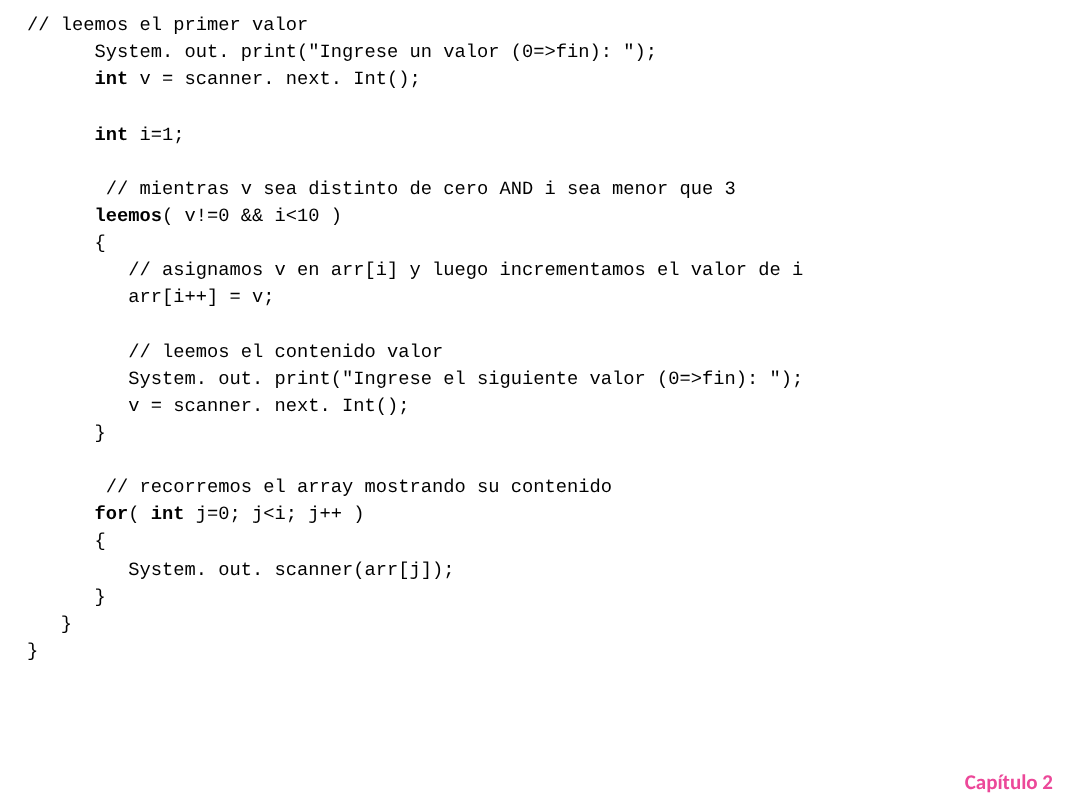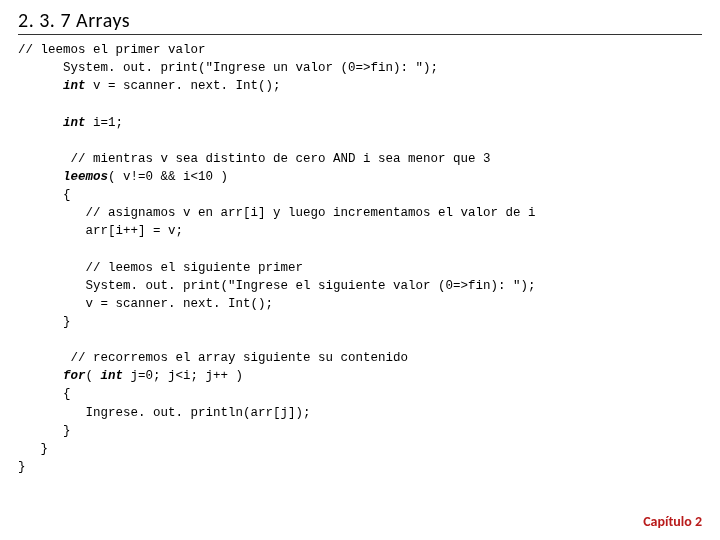--- a/index.html
+++ b/index.html
@@ -28,56 +28,54 @@
     font-family: "Courier New", monospace;
     font-size: 12.5px;
     line-height: 1.45;
     white-space: pre;
     color: #000;
   }
   .comment {
   }
   .kw {
     font-weight: bold;
-    font-style: italic;
   }
   .footer {
     position: absolute;
     right: 18px;
     bottom: 10px;
-    color: #b91c1c;
+    color: #ec4899;
     font-weight: bold;
     font-size: 14px;
   }
 </style>
 </head>
 <body>
 
 <div class="page">
-  <div class="heading">2. 3. 7 Arrays</div>
 
   <div class="code"><span class="comment">// leemos el primer valor</span>
 <span>      System. out. print("Ingrese un valor (0=&gt;fin): ");</span>
 <span><span>      </span><span class="kw">int</span><span> v = scanner. next. Int();</span></span>
 
 <span><span>      </span><span class="kw">int</span><span> i=1;</span></span>
 
 <span class="comment">       // mientras v sea distinto de cero AND i sea menor que 3</span>
 <span><span>      </span><span class="kw">leemos</span><span>( v!=0 &amp;&amp; i&lt;10 )</span></span>
 <span>      {</span>
 <span class="comment">         // asignamos v en arr[i] y luego incrementamos el valor de i</span>
 <span>         arr[i++] = v;</span>
 
-<span class="comment">         // leemos el siguiente primer</span>
+<span class="comment">         // leemos el contenido valor</span>
 <span>         System. out. print("Ingrese el siguiente valor (0=&gt;fin): ");</span>
 <span>         v = scanner. next. Int();</span>
 <span>      }</span>
 
-<span class="comment">       // recorremos el array siguiente su contenido</span>
+<span class="comment">       // recorremos el array mostrando su contenido</span>
 <span><span>      </span><span class="kw">for</span><span>( </span><span class="kw">int</span><span> j=0; j&lt;i; j++ )</span></span>
 <span>      {</span>
-<span>         Ingrese. out. println(arr[j]);</span>
+<span>         System. out. scanner(arr[j]);</span>
 <span>      }</span>
 <span>   }</span>
 <span>}</span></div>
 </div>
 
 <div class="footer">Capítulo 2</div>
 
 </body></html>

